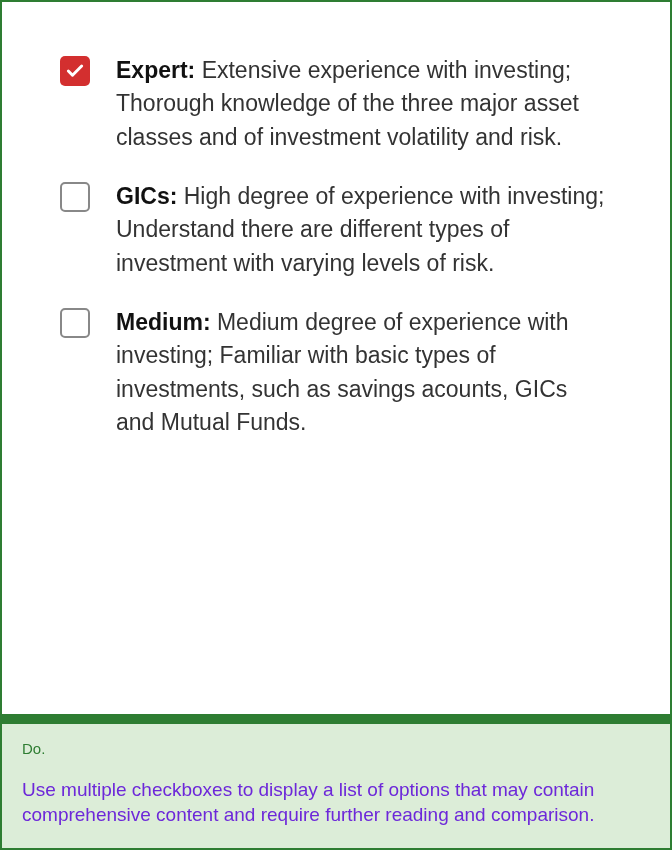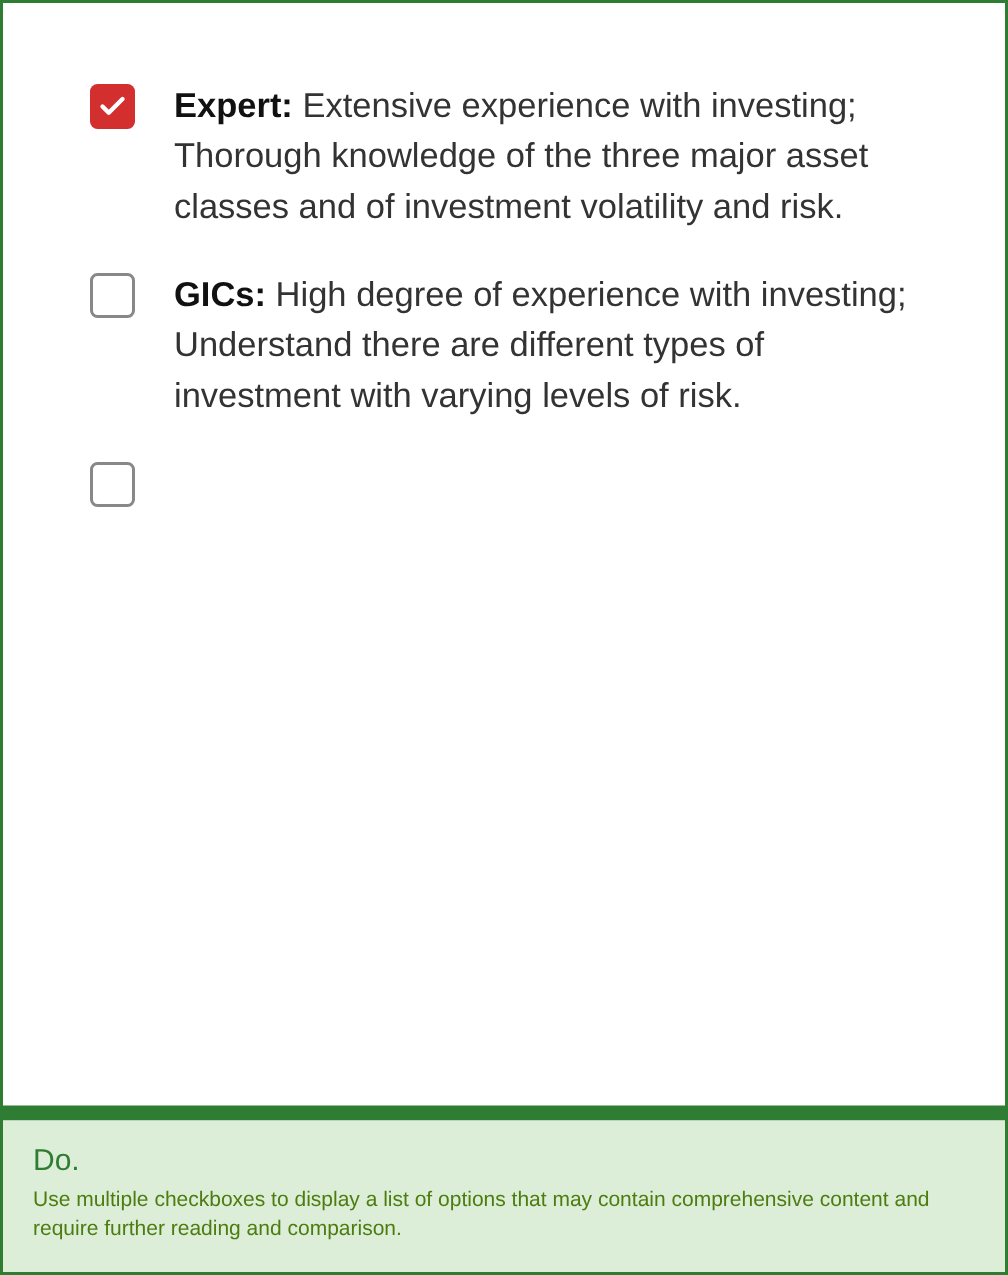--- a/index.html
+++ b/index.html
@@ -60,27 +60,27 @@
     .separator {
       height: 10px;
       background: #2e7d32;
     }
     .footer {
       background: #dcedd8;
       padding: 16px 20px 20px 20px;
     }
     .footer-heading {
       color: #2e7d32;
-      font-size: 20px;
+      font-size: 15px;
       font-weight: 400;
-      margin-bottom: 4px;
+      margin-bottom: 20px;
     }
     .footer-body {
-      color: #4d7c0f;
-      font-size: 14px;
+      color: #6d28d9;
+      font-size: 19px;
       line-height: 1.35;
     }
   </style>
 </head>
 <body>
 
 <div class="panel">
 
   <div class="options-area">
 
@@ -97,20 +97,23 @@
 
     <div class="option-row">
       <div class="checkbox unchecked"></div>
       <div class="option-text">
         <span class="option-title">GICs:</span><span> High degree of experience with investing; Understand there are different types of investment with varying levels of risk.</span>
       </div>
     </div>
 
     <div class="option-row">
       <div class="checkbox unchecked"></div>
+      <div class="option-text">
+        <span class="option-title">Medium:</span><span> Medium degree of experience with investing; Familiar with basic types of investments, such as savings acounts, GICs and Mutual Funds.</span>
+      </div>
     </div>
 
   </div>
 
   <div class="separator"></div>
 
   <div class="footer">
     <div class="footer-heading">Do.</div>
     <div class="footer-body">Use multiple checkboxes to display a list of options that may contain comprehensive content and require further reading and comparison.</div>
   </div>

